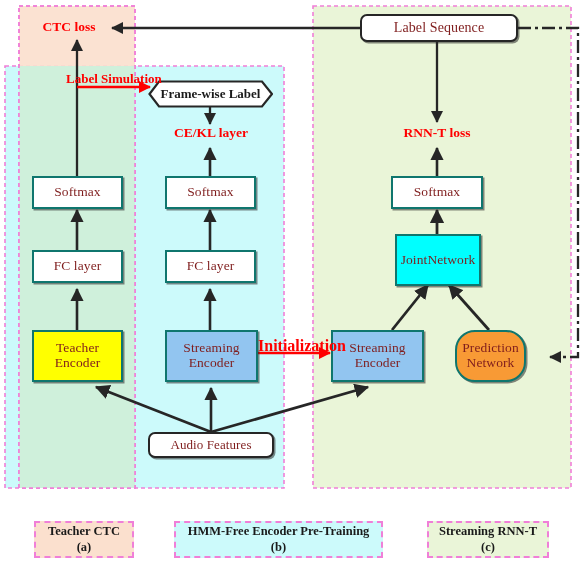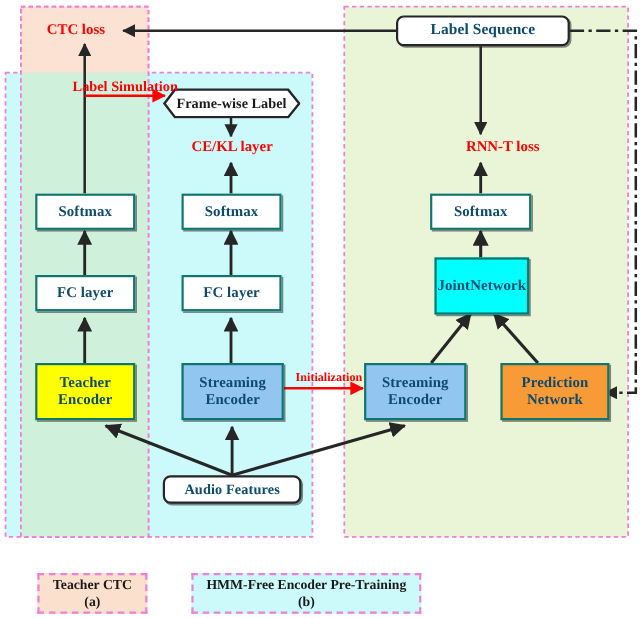--- a/index.html
+++ b/index.html
@@ -12,22 +12,22 @@
   svg.layer{position:absolute;left:0;top:0;width:582px;height:562px;overflow:visible;}
   #svg-bg{z-index:1;}
   #svg-edges{z-index:2;}
   #nodes{position:absolute;left:0;top:0;width:582px;height:562px;z-index:3;}
 
   .node{
     position:absolute;
     box-sizing:border-box;
     display:flex;align-items:center;justify-content:center;
     text-align:center;
-    font-weight:bold;
-    color:#0c4a6e;
+    font-weight:normal;
+    color:#7f1d1d;
     line-height:1.08;
     letter-spacing:.1px;
   }
   .rect{
     border:2px solid #0f766e;
     background:#ffffff;
     box-shadow:1.5px 1.5px 0 rgba(40,40,40,.55);
   }
   .rounded{
     border:2px solid #262626;
@@ -176,21 +176,21 @@
     <div class="node rect" style="left:395px;top:234px;width:86px;height:52px;font-size:13.5px;background:#00FFFF;flex-direction:row;">
       <span>Joint</span>
       <span>Network</span>
     </div>
 
     <div class="node rect" style="left:331px;top:330px;width:93px;height:52px;font-size:13.5px;background:#92C5F0;flex-direction:column;">
       <span>Streaming</span>
       <span>Encoder</span>
     </div>
 
-    <div class="node rect" style="left:455px;top:330px;width:99px;height:52px;font-size:13.5px;background:#F89A35;flex-direction:column;">
+    <div class="node rect" style="left:455px;top:330px;width:71px;height:52px;font-size:13.5px;background:#F89A35;flex-direction:column;border-radius:20px;">
       <span>Prediction</span>
       <span>Network</span>
     </div>
 
     <div class="node rounded" style="left:148px;top:432px;width:126px;height:26px;font-size:13px;">
       <span>Audio Features</span>
     </div>
 
     <div class="lbl" style="left:31px;top:20px;width:76px;font-size:13.5px;">
       <span>CTC loss</span>
@@ -198,33 +198,37 @@
 
     <div class="lbl" style="left:66px;top:72px;width:84px;font-size:13px;line-height:1.08;background:rgba(0,0,0,0);">
       <span>Label</span>
       <span>Simulation</span>
     </div>
 
     <div class="lbl" style="left:164px;top:126px;width:94px;font-size:13.5px;">
       <span>CE/KL layer</span>
     </div>
 
-    <div class="lbl" style="left:410px;top:126px;width:94px;font-size:13.5px;">
+    <div class="lbl" style="left:390px;top:126px;width:94px;font-size:13.5px;">
       <span>RNN-T loss</span>
     </div>
 
-    <div class="lbl" style="left:258px;top:338px;width:82px;font-size:11px;">
+    <div class="lbl" style="left:258px;top:338px;width:82px;font-size:16px;">
       <span>Initialization</span>
     </div>
 
     <div class="legend" style="left:34px;top:521px;width:100px;height:37px;background:#FBE0CE;font-size:12.5px;">
       <span>Teacher CTC</span>
       <span>(a)</span>
     </div>
 
     <div class="legend" style="left:174px;top:521px;width:209px;height:37px;background:#CCFAFB;font-size:12.5px;">
       <span>HMM-Free Encoder Pre-Training</span>
       <span>(b)</span>
     </div>
 
+    <div class="legend" style="left:427px;top:521px;width:122px;height:37px;background:#EAF5D8;font-size:12.5px;">
+      <span>Streaming RNN-T</span>
+      <span>(c)</span>
+    </div>
 
   </div>
 </div>
 
 </body></html>

